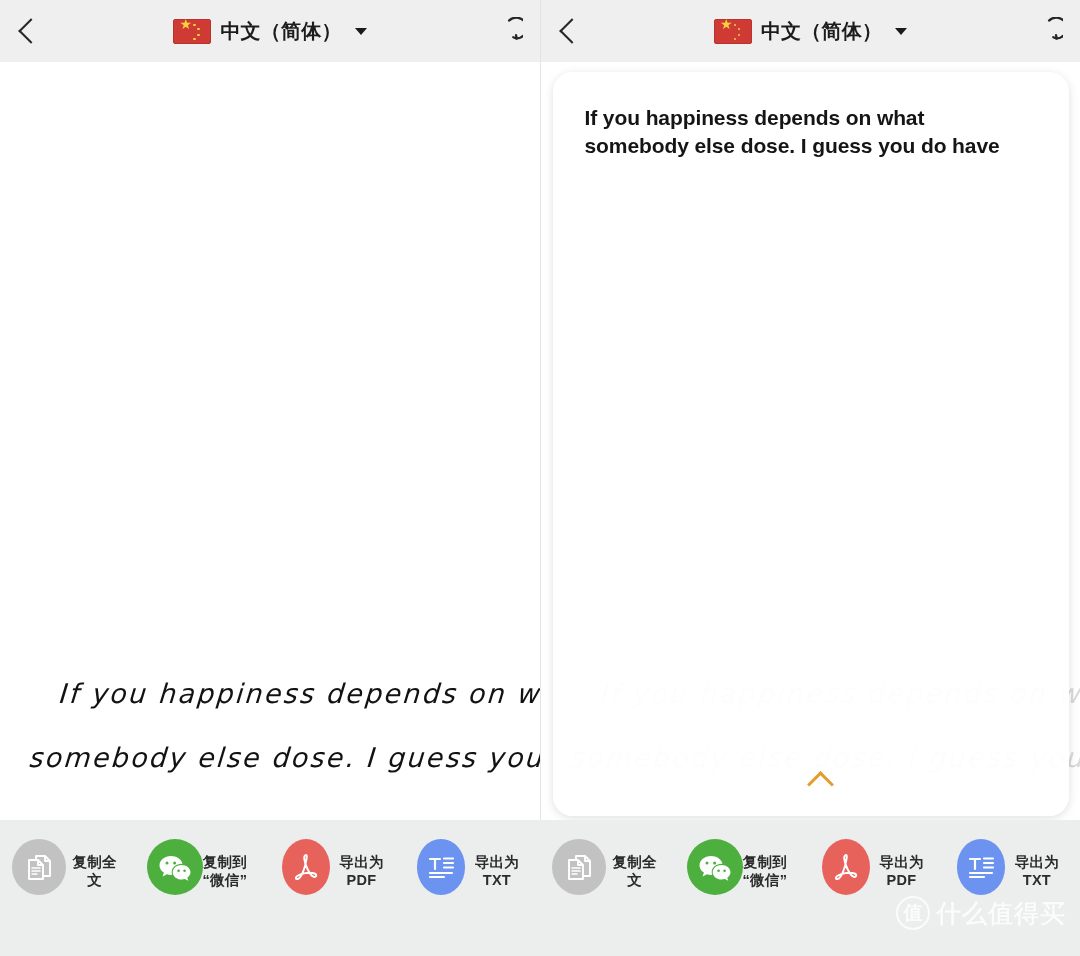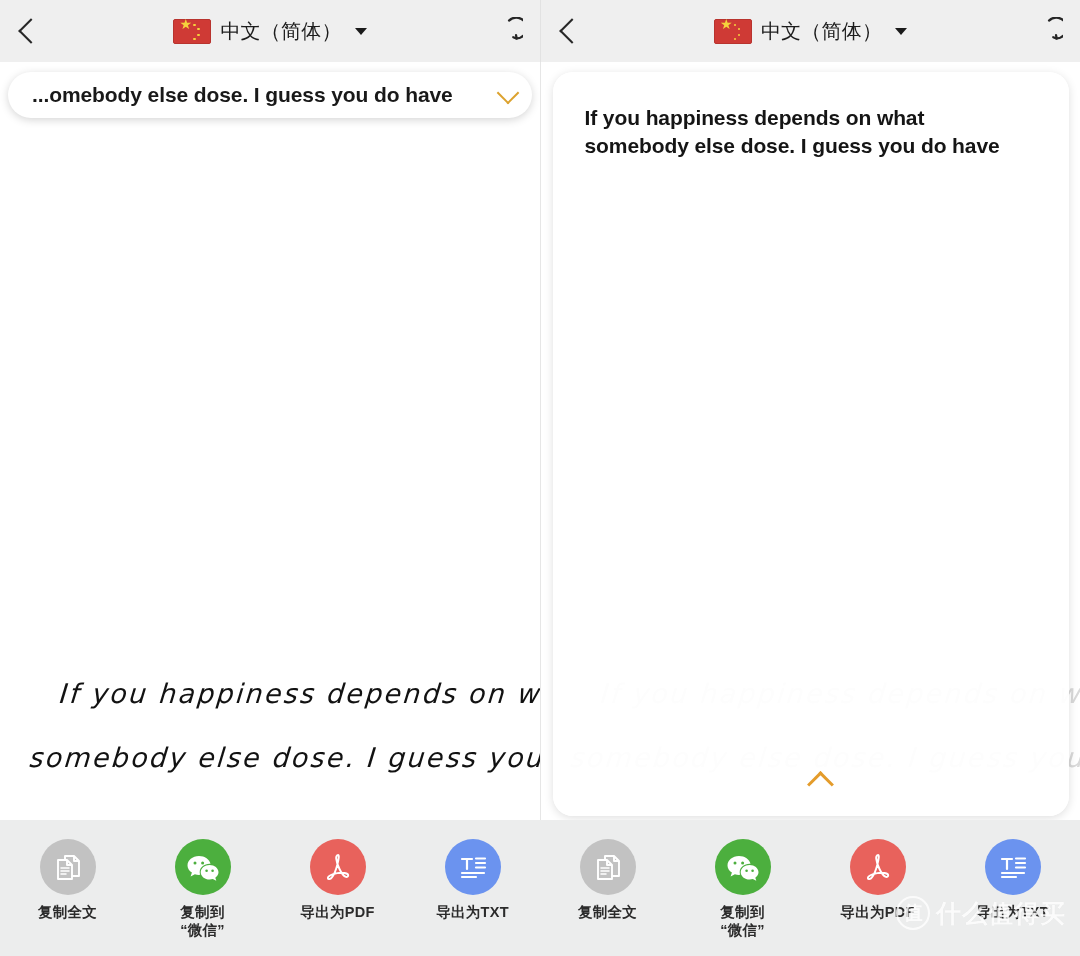--- a/index.html
+++ b/index.html
@@ -98,21 +98,21 @@
     border-radius: 50%;
   }
   .flag .s1 { left: 19px; top: 4px; }
   .flag .s2 { left: 23px; top: 8px; }
   .flag .s3 { left: 23px; top: 14px; }
   .flag .s4 { left: 19px; top: 18px; }
 
   .lang-label {
     font-size: 20px;
     color: #1c1c1c;
-    font-weight: 400;
+    font-weight: 700;
     letter-spacing: 0.2px;
     white-space: nowrap;
     text-align: center;
   }
   .caret-down {
     width: 0; height: 0;
     border-left: 6px solid transparent;
     border-right: 6px solid transparent;
     border-top: 7px solid #1a1a1a;
     margin-left: 4px;
@@ -247,21 +247,20 @@
     display: flex;
     align-items: flex-start;
     justify-content: space-around;
     padding-top: 19px;
     box-sizing: border-box;
     background: #eceded;
   }
   .tool {
     width: 112px;
     display: flex;
-    flex-direction: column;
     align-items: center;
   }
   .tool .circle {
     width: 56px;
     height: 56px;
     border-radius: 50%;
     display: flex;
     align-items: center;
     justify-content: center;
     position: relative;
@@ -364,24 +363,20 @@
   </div>
 
   <div class="panes">
 
     <div class="pane left">
       <div class="hand-layer">
         <div class="hand-line hand-l1">If you happiness depends on what</div>
         <div class="hand-line hand-l2">somebody else dose. I guess you do have</div>
       </div>
 
-      <div class="card-collapsed">
-        <span class="ctext">...omebody else dose. I guess you do have</span>
-        <span class="chev-down-gold"></span>
-      </div>
     </div>
 
     <div class="pane right">
       <div class="hand-layer">
         <div class="hand-line hand-l1">If you happiness depends on what</div>
         <div class="hand-line hand-l2">somebody else dose. I guess you do have</div>
       </div>
 
       <div class="card-expanded">
         <div class="etext">If you happiness depends on what

